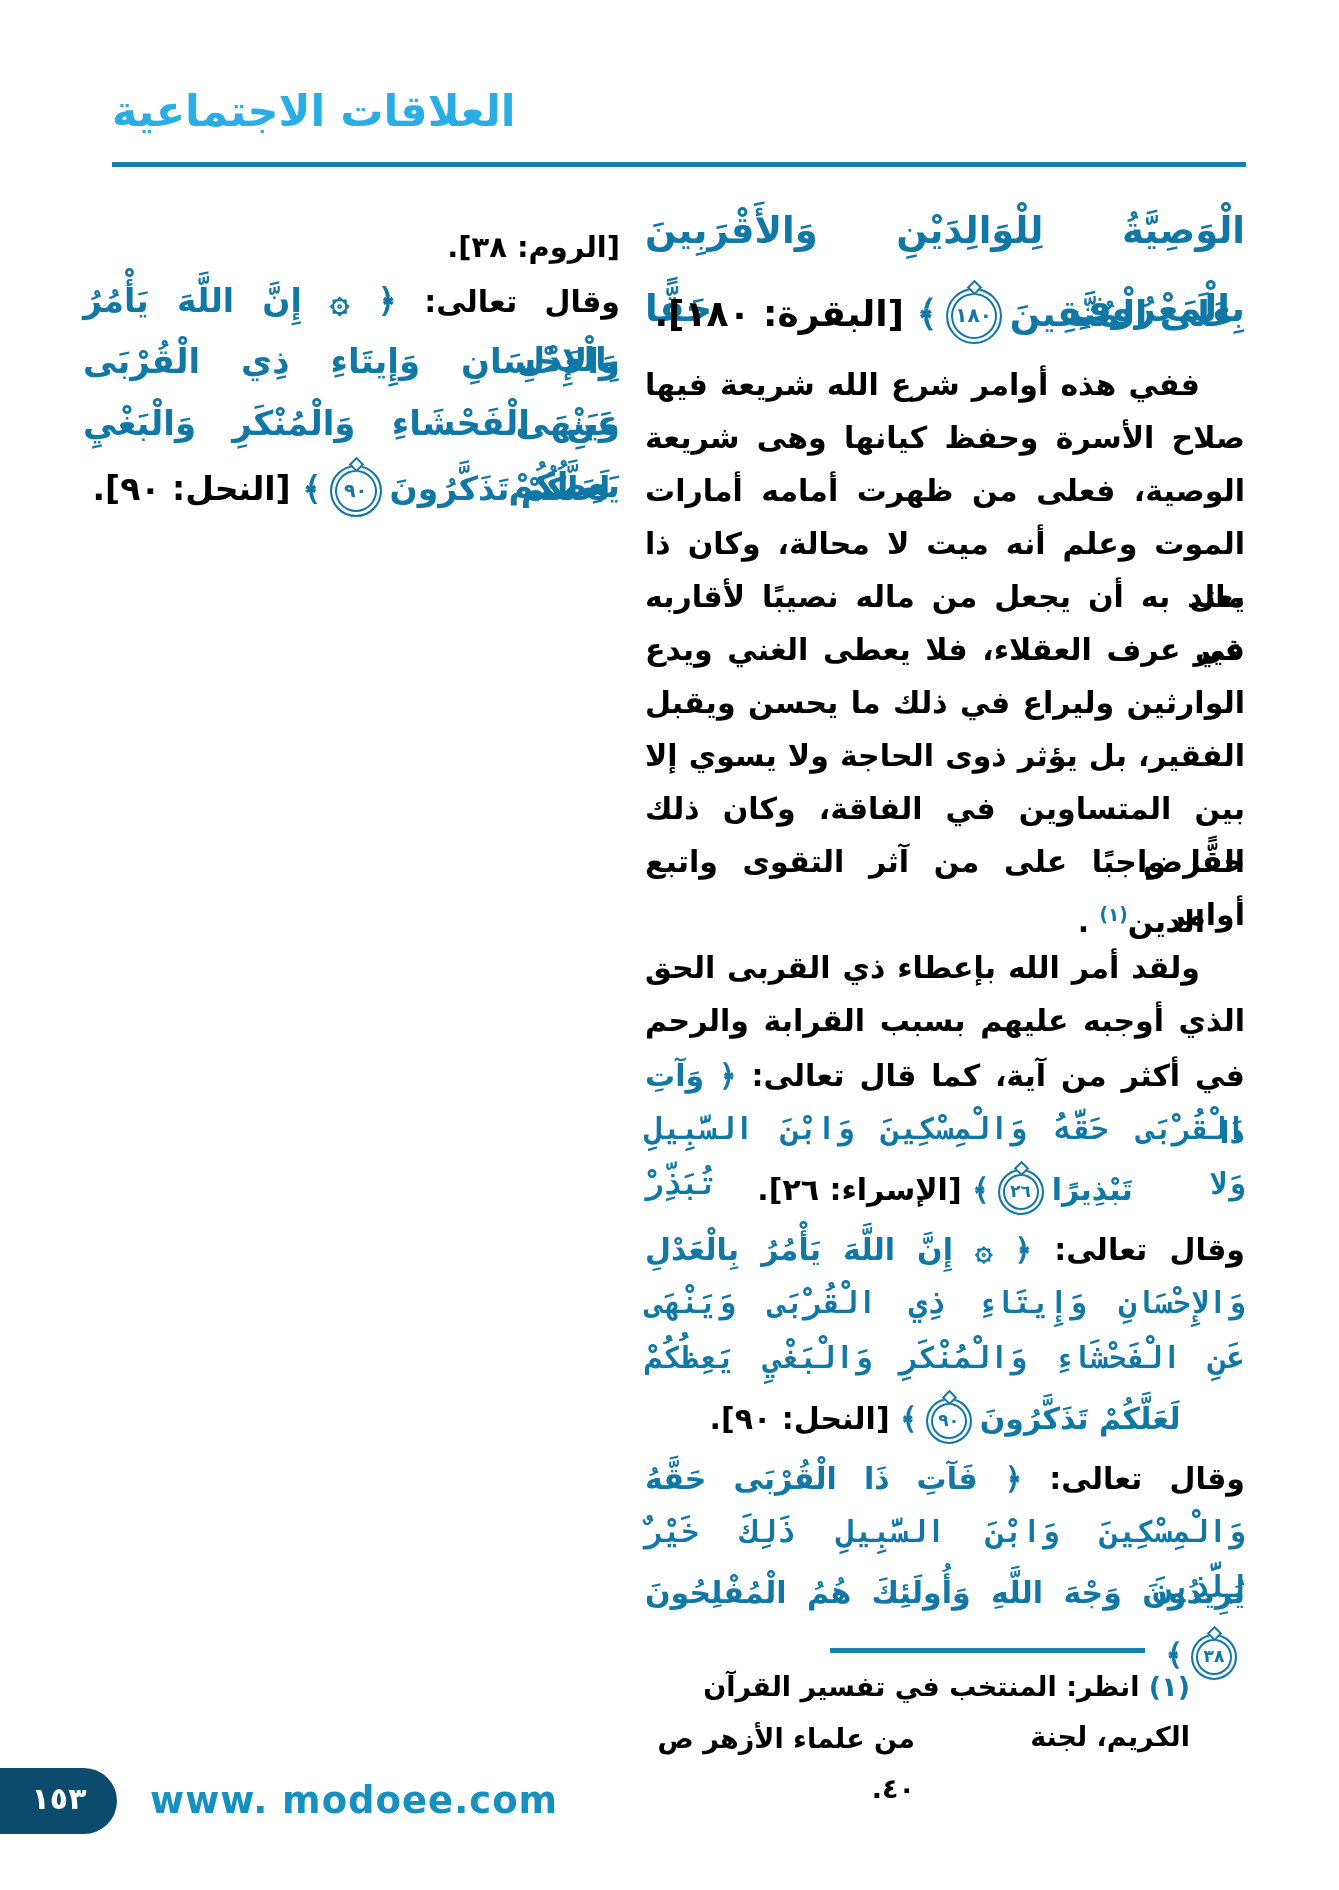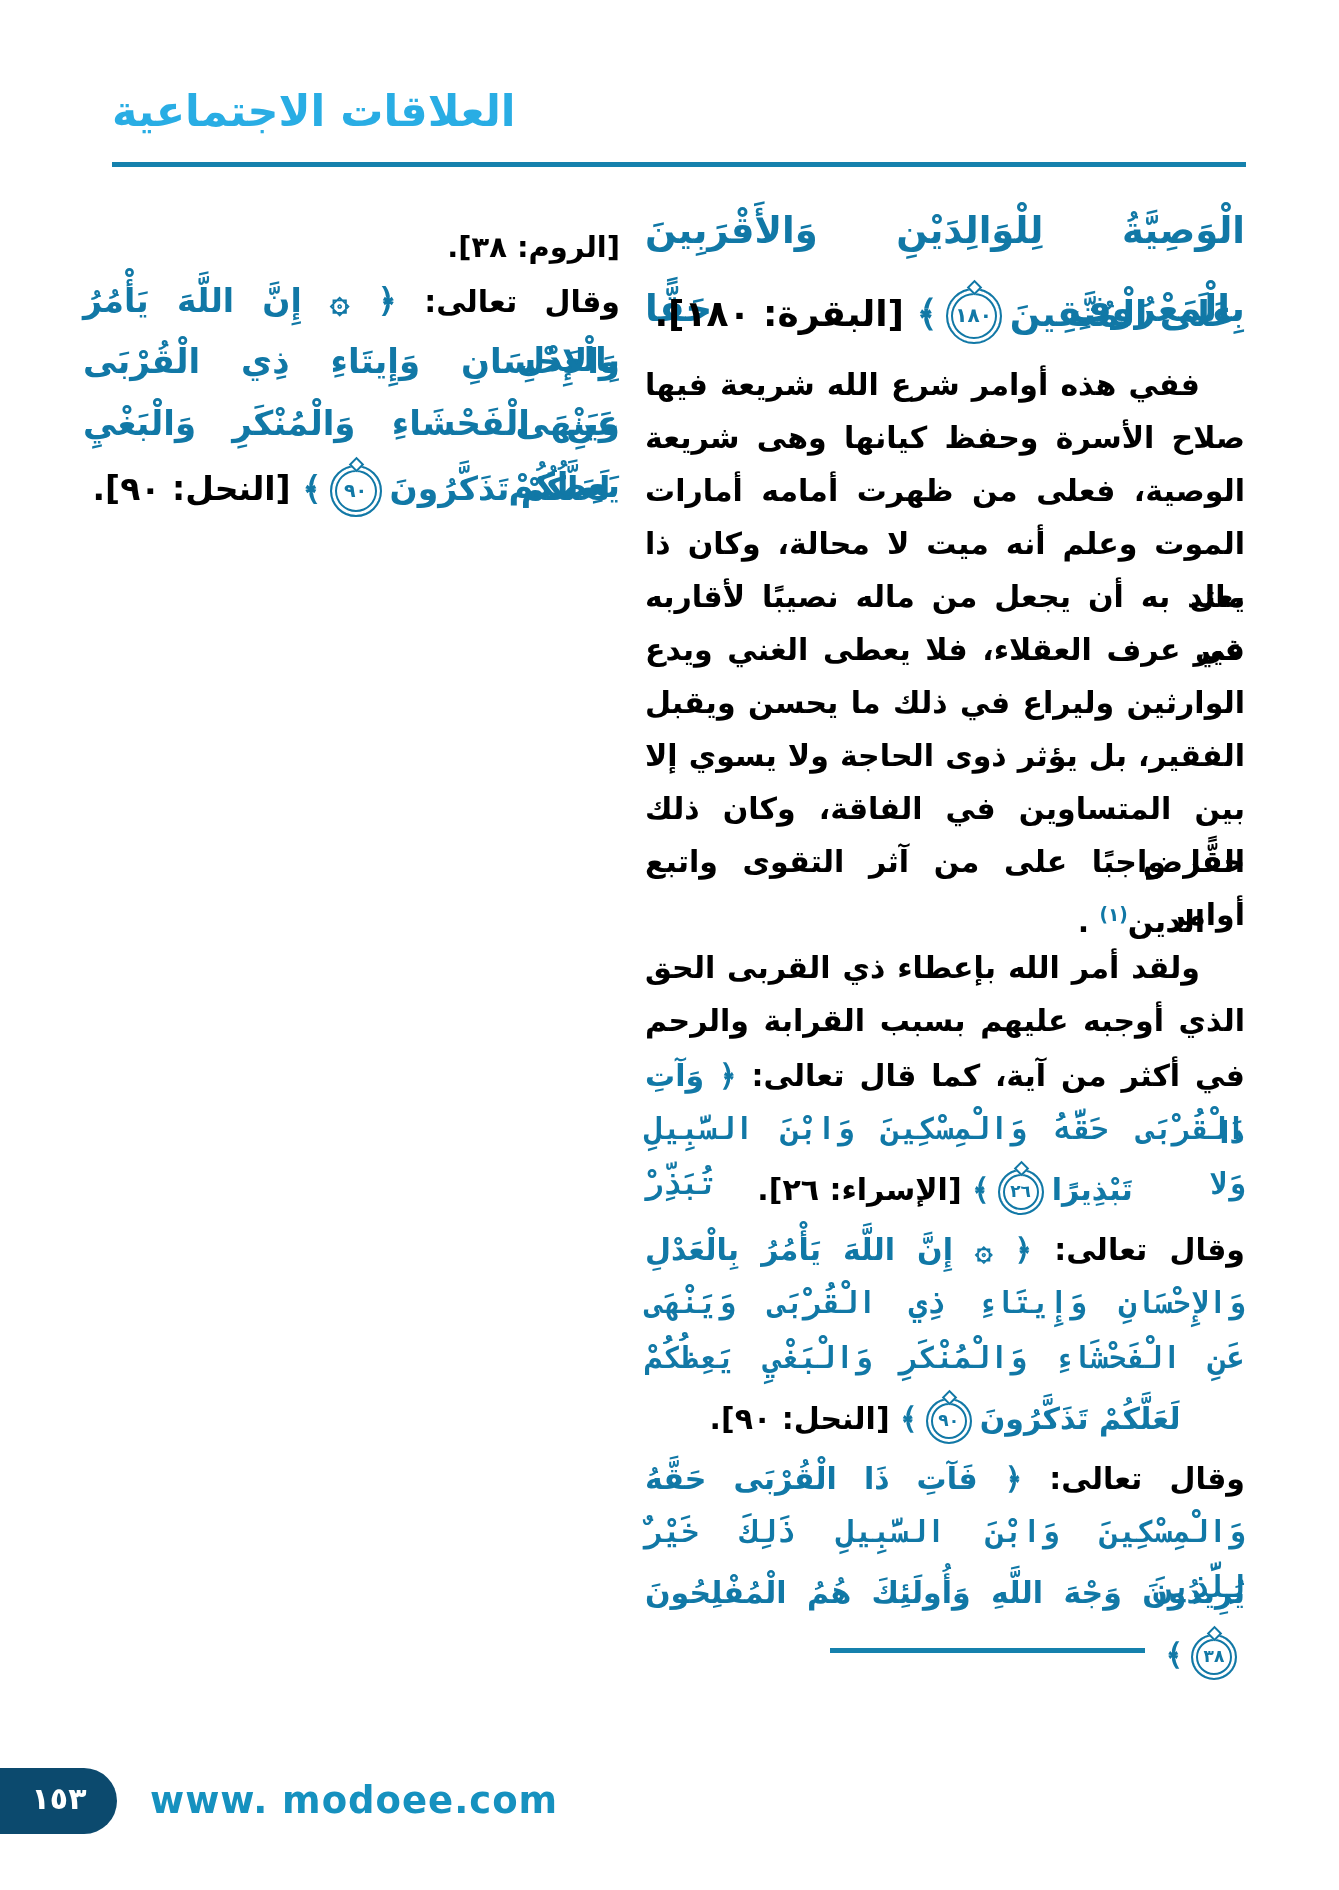--- a/index.html
+++ b/index.html
@@ -105,19 +105,23 @@
     </div>
   <div class="col col-left">
       <div class="line k-ref a-right"><span class="sg-b">[الروم: ٣٨].</span></div>
       <div class="line k-mixlg a-justify"><span class="sg-b">وقال تعالى: </span><span class="sg-q">﴿ ۞ إِنَّ اللَّهَ يَأْمُرُ بِالْعَدْلِ</span></div>
       <div class="line k-quranlg a-justify"><span class="sg-q">وَالإِحْسَانِ وَإِيتَاءِ ذِي الْقُرْبَى وَيَنْهَى</span></div>
       <div class="line k-quranlg a-justify"><span class="sg-q">عَنِ الْفَحْشَاءِ وَالْمُنْكَرِ وَالْبَغْيِ يَعِظُكُمْ</span></div>
       <div class="line k-vendlg a-center"><span class="sg-q">لَعَلَّكُمْ تَذَكَّرُونَ</span><span class="badge">٩٠</span><span class="sg-q">﴾</span><span class="sg-b"> [النحل: ٩٠].</span></div>
     </div>
 
   <div class="footnote-sep"></div>
+  <div class="footnote">
+      <div class="line k-fn a-right" style="padding-right: 55px;"><span class="sg-fnm">(١) </span><span class="sg-b">انظر: المنتخب في تفسير القرآن الكريم، لجنة</span></div>
+      <div class="line k-fn a-right" style="padding-right: 330px;"><span class="sg-b">من علماء الأزهر ص ٤٠.</span></div>
+    </div>
 
   <div class="footer-tab">
     <div class="num">١٥٣</div>
   </div>
   <div class="footer-site">www. modoee.com</div>
 
 </div>
 
 </body></html>

